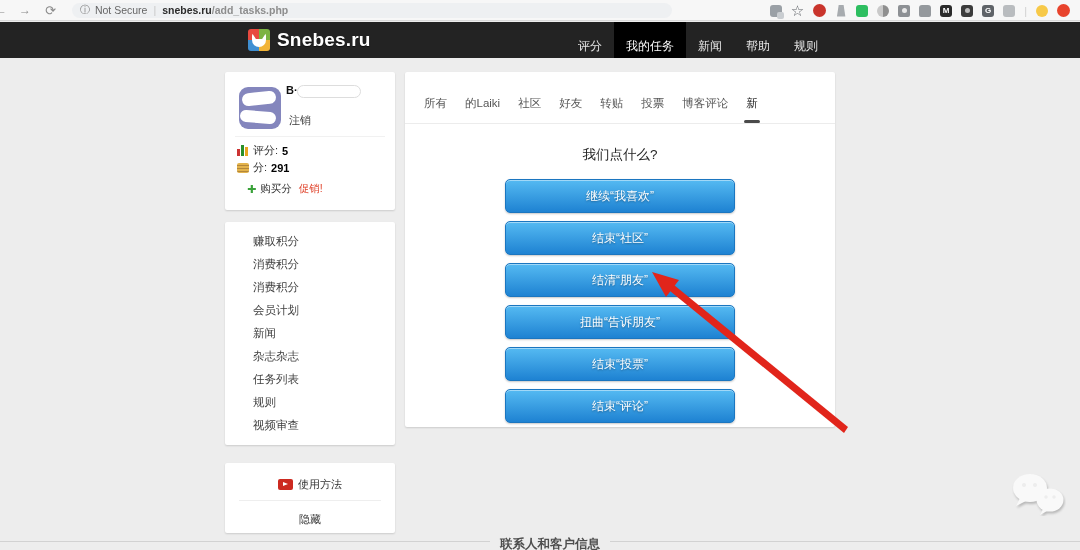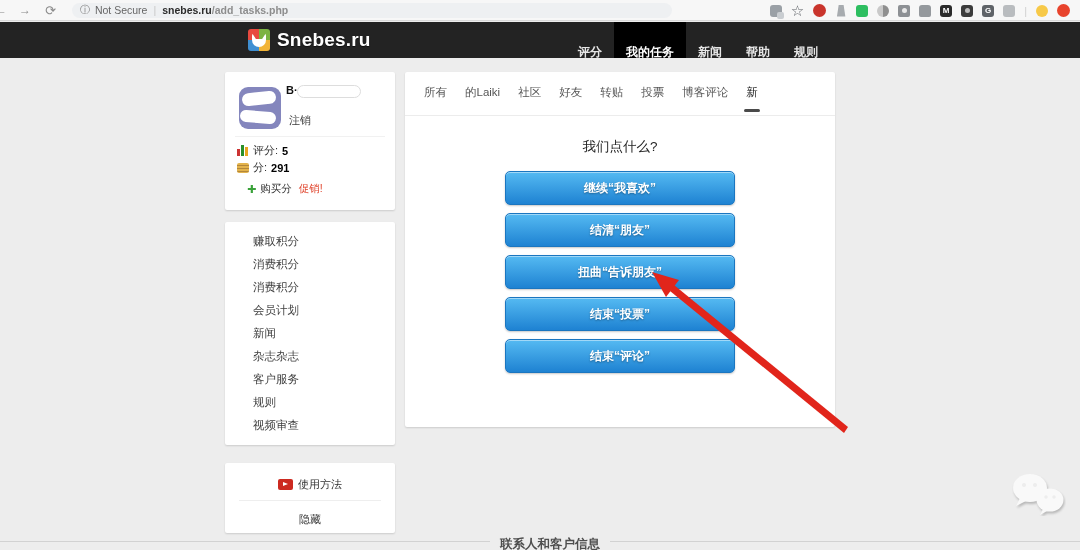--- a/index.html
+++ b/index.html
@@ -48,21 +48,21 @@
     display:flex; align-items:center; }
   .logo { display:flex; align-items:center; gap:7px; margin-left:248px; }
   .logo-icon { width:22px; height:22px; border-radius:3px; overflow:hidden; position:relative;
     display:grid; grid-template-columns:1fr 1fr; grid-template-rows:1fr 1fr; }
   .lc1{background:#e8493f;} .lc2{background:#7cb342;} .lc3{background:#3f8fd2;} .lc4{background:#f2b437;}
   .logo-face { position:absolute; left:4px; top:4px; width:14px; height:14px; background:#fff;
     border-radius:3px 3px 7px 7px; clip-path:polygon(0 0,28% 42%,72% 42%,100% 0,100% 100%,0 100%); }
   .logo-text { color:#fff; font-size:19px; font-weight:bold; letter-spacing:0.2px;
     text-shadow:0 1px 1px rgba(0,0,0,0.6); }
   .nav-menu { margin-left:auto; margin-right:250px; display:flex; height:36px; }
-  .nav-item { padding:12px 12px; line-height:36px; font-size:12px; font-weight:bold; color:#e6e6e6; cursor:pointer; }
+  .nav-item { padding:6px 12px; line-height:36px; font-size:12px; font-weight:normal; color:#e6e6e6; cursor:pointer; }
   .nav-item.active { background:#000; color:#fff; }
 
   
   .card { position:absolute; background:#fff; box-shadow:0 1px 2px rgba(0,0,0,0.14); border-radius:2px; }
 
   
   .card-user { left:225px; top:72px; width:170px; height:138px; }
   .avatar { position:absolute; left:14px; top:15px; width:42px; height:42px; border-radius:9px;
     background:#8486bd; overflow:hidden; }
   .avatar::before { content:""; position:absolute; left:3px; top:5px; width:34px; height:13px;
@@ -96,29 +96,29 @@
   .video-row { margin-top:14px; display:flex; justify-content:center; align-items:center; gap:5px;
     font-size:11px; color:#333; cursor:pointer; }
   .yt-icon { width:15px; height:11px; background:#cc2a20; border-radius:2px; position:relative; }
   .yt-icon::after { content:""; position:absolute; left:5px; top:3px; border-left:5px solid #fff;
     border-top:2.5px solid transparent; border-bottom:2.5px solid transparent; }
   .help-divider { margin:8px 14px; border-top:1px solid #eee; }
   .hide-link { font-size:11px; color:#333; cursor:pointer; }
 
   
   .card-main { left:405px; top:72px; width:430px; height:355px; }
-  .tabs { display:flex; padding-left:10px; height:44px; align-items:flex-start; border-bottom:1px solid #ececec; }
+  .tabs { display:flex; padding-left:10px; height:52px; align-items:flex-end; border-bottom:1px solid #ececec; }
   .tab { padding:0 9px; font-size:11.5px; color:#555; line-height:40px; position:relative; cursor:pointer; }
   .tab.active { color:#222; }
   .tab.active::after { content:""; position:absolute; left:7px; right:7px; bottom:0; height:3px;
     background:#4a4a4a; border-radius:2px; }
   .main-heading { text-align:center; margin-top:22px; font-size:13.5px; font-weight:normal; color:#1f1f1f; }
   .btn-col { display:flex; flex-direction:column; align-items:center; gap:8px; margin-top:15px; }
   .blue-btn { width:230px; height:34px; border-radius:5px; border:1px solid #1b76c0;
-    background:linear-gradient(#55baf2,#1e82d2); color:#fff; font-weight:bold; font-size:12px;
+    background:linear-gradient(#55baf2,#1e82d2); color:#fff; font-weight:normal; font-size:12px;
     display:flex; align-items:center; justify-content:center; cursor:pointer;
     text-shadow:0 1px 2px rgba(0,0,0,0.35);
     box-shadow:0 1px 2px rgba(0,0,0,0.22), inset 0 1px 0 rgba(255,255,255,0.45); }
 
   
   .footer-line { position:absolute; top:541px; left:0; right:0; border-top:1px solid #d2d2d2; }
   .footer-text { position:absolute; top:536px; left:550px; transform:translateX(-50%);
     font-size:12.5px; font-weight:bold; color:#4e4e4e; background:#ededed; padding:0 10px; z-index:2;
     white-space:nowrap; }
 
@@ -208,21 +208,21 @@
     </div>
   </div>
 
   <div class="card card-menu">
     <span class="menu-item">赚取积分</span>
     <span class="menu-item">消费积分</span>
     <span class="menu-item">消费积分</span>
     <span class="menu-item">会员计划</span>
     <span class="menu-item">新闻</span>
     <span class="menu-item">杂志杂志</span>
-    <span class="menu-item">客户服务</span>
+    <span class="menu-item">任务列表</span>
     <span class="menu-item">规则</span>
     <span class="menu-item">视频审查</span>
   </div>
 
   <div class="card card-help">
     <div class="video-row">
       <span class="yt-icon"></span>
       <span>使用方法</span>
     </div>
     <div class="help-divider"></div>
@@ -236,20 +236,21 @@
       <span class="tab">社区</span>
       <span class="tab">好友</span>
       <span class="tab">转贴</span>
       <span class="tab">投票</span>
       <span class="tab">博客评论</span>
       <span class="tab active">新</span>
     </div>
     <div class="main-heading">我们点什么?</div>
     <div class="btn-col">
       <button class="blue-btn">继续“我喜欢”</button>
+      <button class="blue-btn">结束“社区”</button>
       <button class="blue-btn">结清“朋友”</button>
       <button class="blue-btn">扭曲“告诉朋友”</button>
       <button class="blue-btn">结束“投票”</button>
       <button class="blue-btn">结束“评论”</button>
     </div>
   </div>
 
   <div class="footer-line"></div>
   <div class="footer-text">联系人和客户信息</div>
 

